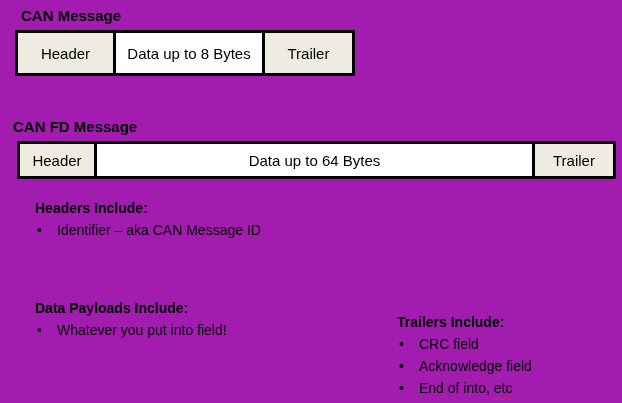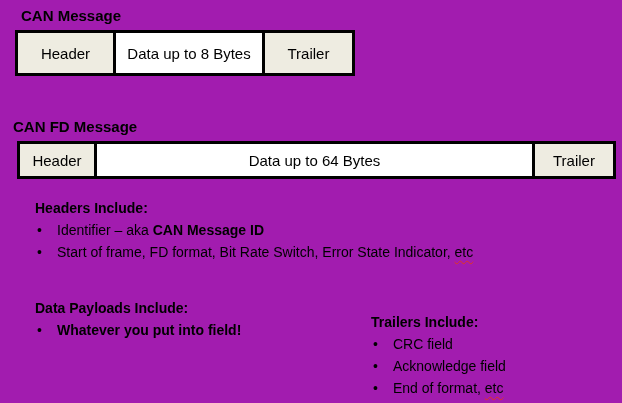--- a/index.html
+++ b/index.html
@@ -46,29 +46,29 @@
 
   .notes {
     position:absolute;
     font-size:14px;
     line-height:22px;
     white-space:nowrap;
   }
   .notes .nt { font-weight:bold; }
   #headers-block  { left:35px;  top:197px; }
   #payloads-block { left:35px;  top:297px; }
-  #trailers-block { left:371px; top:311px; }
+  #trailers-block { left:397px; top:311px; }
 
   ul.blist { list-style:none; margin:0; padding:0; }
   ul.blist li { position:relative; padding-left:22px; }
   ul.blist li::before {
     content:"\2022";
     position:absolute; left:2px; top:0;
   }
-  .b  { font-weight:bold; }
+  .b  { font-weight:normal; }
   .sq {
     text-decoration-line:underline;
     text-decoration-style:wavy;
     text-decoration-color:#E2341F;
     text-decoration-thickness:1px;
     text-underline-offset:3px;
   }
 </style>
 </head>
 <body>
@@ -88,33 +88,32 @@
   <div class="msg-row" id="row-canfd">
     <div class="cell beige">Header</div>
     <div class="cell white">Data up to 64 Bytes</div>
     <div class="cell beige">Trailer</div>
   </div>
 
   <div class="notes" id="headers-block">
     <div class="nt">Headers Include:</div>
     <ul class="blist">
         <li><span>Identifier – aka </span><span class="b">CAN Message ID</span></li>
-        <li><span>Start of frame, FD format, Bit Rate Switch, Error State Indicator, </span><span class="sq">etc</span></li>
       </ul>
   </div>
 
   <div class="notes" id="payloads-block">
     <div class="nt">Data Payloads Include:</div>
     <ul class="blist">
         <li><span class="b">Whatever you put into field!</span></li>
       </ul>
   </div>
 
   <div class="notes" id="trailers-block">
     <div class="nt">Trailers Include:</div>
     <ul class="blist">
         <li><span>CRC field</span></li>
         <li><span>Acknowledge field</span></li>
-        <li><span>End of format, </span><span class="sq">etc</span></li>
+        <li><span>End of into, </span><span class="sq">etc</span></li>
       </ul>
   </div>
 
 </div>
 
 </body></html>

